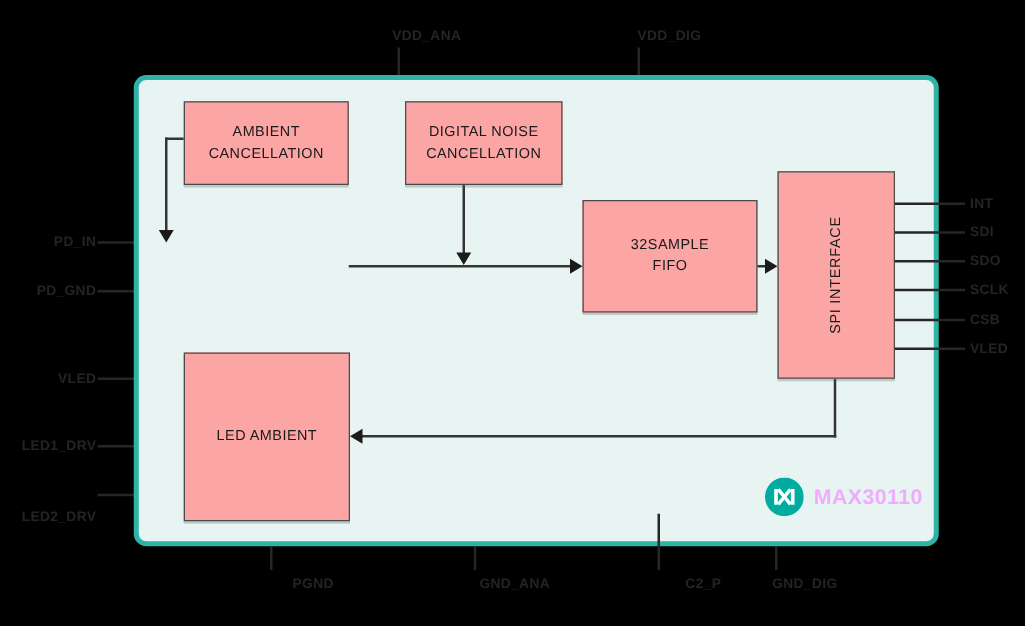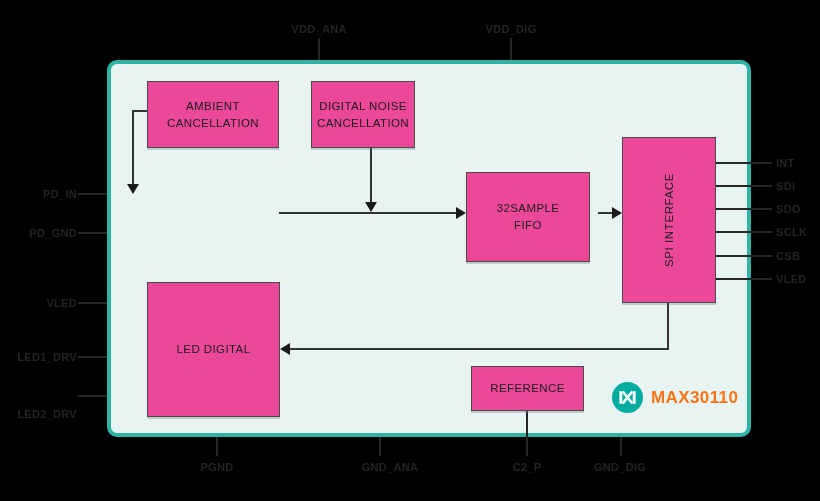--- a/index.html
+++ b/index.html
@@ -7,46 +7,46 @@
     position:relative;width:820px;height:501px;background:#000;overflow:hidden;
     font-family:"Liberation Sans", sans-serif;
   }
   
   .chip{
     position:absolute;left:107px;top:60px;width:644px;height:377px;
     box-sizing:border-box;background:#E8F4F2;border:4px solid #2FB3A7;border-radius:10px;
   }
   
   .block{
-    position:absolute;box-sizing:border-box;background:#ec4899;border:1.5px solid #4A4A4A;
+    position:absolute;box-sizing:border-box;background:#fca5a5;border:1.5px solid #4A4A4A;
     display:flex;align-items:center;justify-content:center;text-align:center;
     color:#1A1A1A;font-size:11.5px;font-weight:500;letter-spacing:.4px;line-height:1.45;
     box-shadow:0 2px 0 rgba(90,110,110,.30);
   }
   .block .vtext{
     writing-mode:vertical-rl;transform:rotate(180deg);letter-spacing:.6px;white-space:nowrap;
   }
   
   .wire{position:absolute;background:#343434;}
   .stub{position:absolute;background:#262626;}
   
   .arrow{position:absolute;width:0;height:0;}
   .arrow.down{border-left:6px solid transparent;border-right:6px solid transparent;border-top:10px solid #1B1B1B;}
   .arrow.rightward{border-top:6px solid transparent;border-bottom:6px solid transparent;border-left:10px solid #1B1B1B;}
   .arrow.leftward{border-top:6px solid transparent;border-bottom:6px solid transparent;border-right:10px solid #1B1B1B;}
   
   .pin{
     position:absolute;color:#242424;font-size:11px;font-weight:700;letter-spacing:.3px;
     line-height:14px;white-space:nowrap;
   }
-  .pin.center{text-align:center;width:100px;}
+  .pin.center{text-align:right;width:100px;}
   .pin.rightalign{text-align:right;width:77px;left:0;}
   
   .part-label{
-    position:absolute;color:#f97316;font-size:17px;font-weight:700;letter-spacing:.4px;
+    position:absolute;color:#f0abfc;font-size:17px;font-weight:700;letter-spacing:.4px;
   }
   .logo{position:absolute;width:31px;height:31px;}
 </style>
 </head>
 <body>
 
 <div class="stage">
 
   <div class="pin center" style="left:269px;top:22px">VDD_ANA</div>
   <div class="stub" style="left:318px;top:38px;width:2px;height:24px"></div>
@@ -103,42 +103,39 @@
 
   <div class="wire" style="left:667px;top:303px;width:2px;height:47px"></div>
   <div class="wire" style="left:288px;top:348px;width:381px;height:2px"></div>
   <div class="arrow leftward" style="left:280px;top:343px"></div>
 
   <div class="block" style="left:147px;top:81px;width:132px;height:67px">
     <span><span>AMBIENT</span><br>
     <span>CANCELLATION</span></span>
   </div>
 
-  <div class="block" style="left:311px;top:81px;width:104px;height:67px">
+  <div class="block" style="left:324px;top:81px;width:126px;height:67px">
     <span><span>DIGITAL NOISE</span><br>
     <span>CANCELLATION</span></span>
   </div>
 
 
-  <div class="block" style="left:466px;top:172px;width:124px;height:90px">
+  <div class="block" style="left:466px;top:160px;width:140px;height:90px">
     <span><span>32SAMPLE</span><br>
     <span>FIFO</span></span>
   </div>
 
   <div class="block" style="left:622px;top:137px;width:94px;height:166px">
     <span class="vtext">SPI INTERFACE</span>
   </div>
 
   <div class="block" style="left:147px;top:282px;width:133px;height:135px">
-    <span>LED DIGITAL</span>
+    <span>LED AMBIENT</span>
   </div>
 
-  <div class="block" style="left:471px;top:366px;width:113px;height:45px">
-    <span>REFERENCE</span>
-  </div>
 
   <svg class="logo" style="left:612px;top:382px" viewBox="0 0 32 32">
     <circle cx="16" cy="16" r="16" fill="#00ACA0"></circle>
     <rect x="7.6" y="9.5" width="3" height="13" fill="#fff"></rect>
     <rect x="21.4" y="9.5" width="3" height="13" fill="#fff"></rect>
     <line x1="11" y1="9.8" x2="21" y2="22.2" stroke="#fff" stroke-width="2.8"></line>
     <line x1="21" y1="9.8" x2="11" y2="22.2" stroke="#fff" stroke-width="2.8"></line>
   </svg>
   <div class="part-label" style="left:651px;top:388px">MAX30110</div>
 

